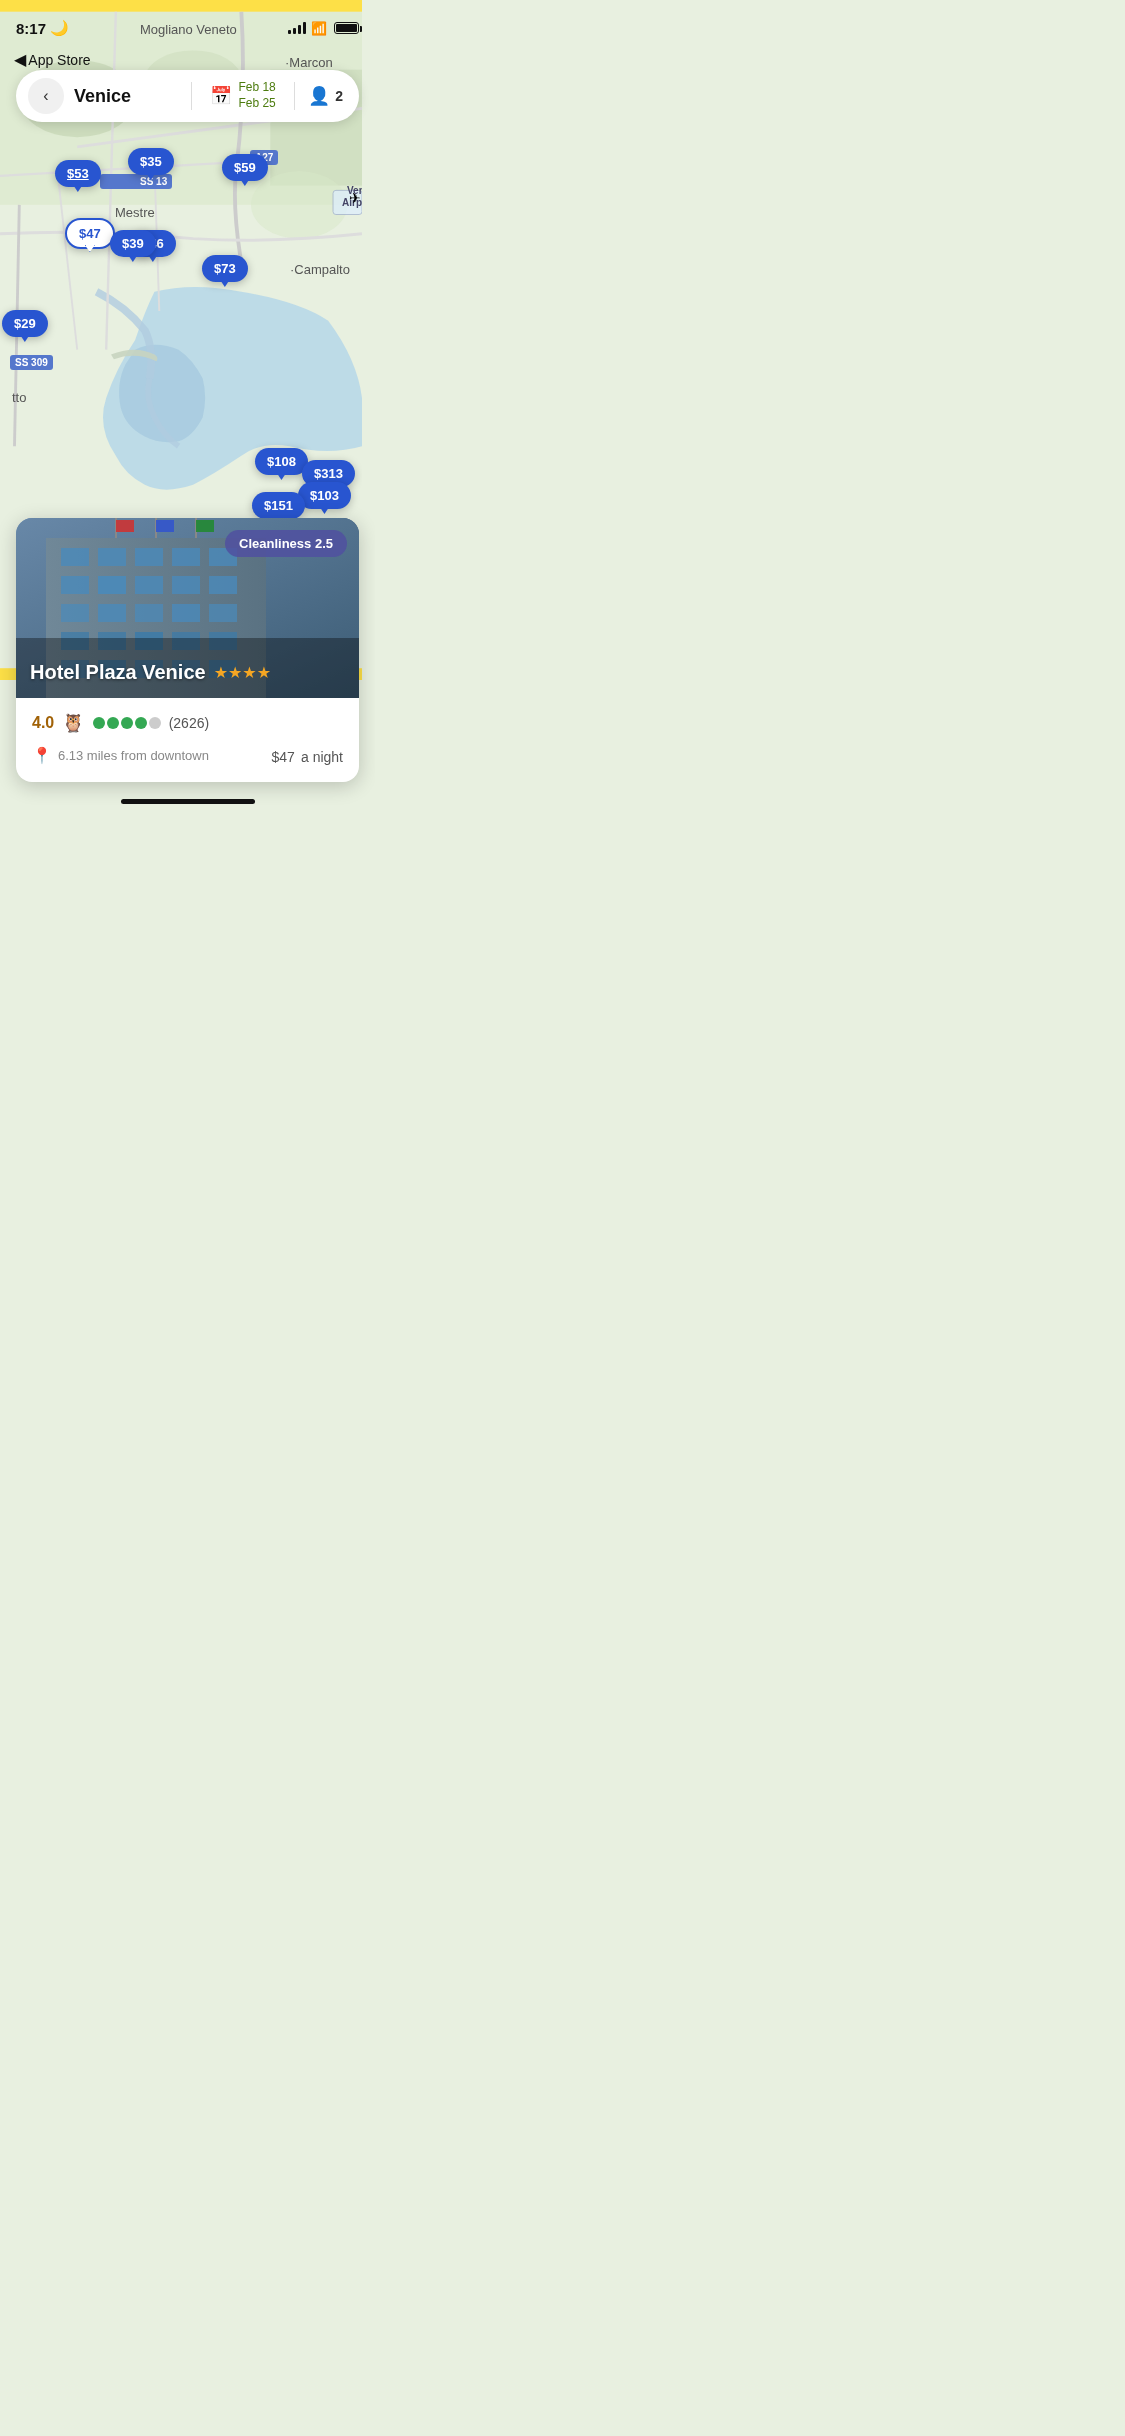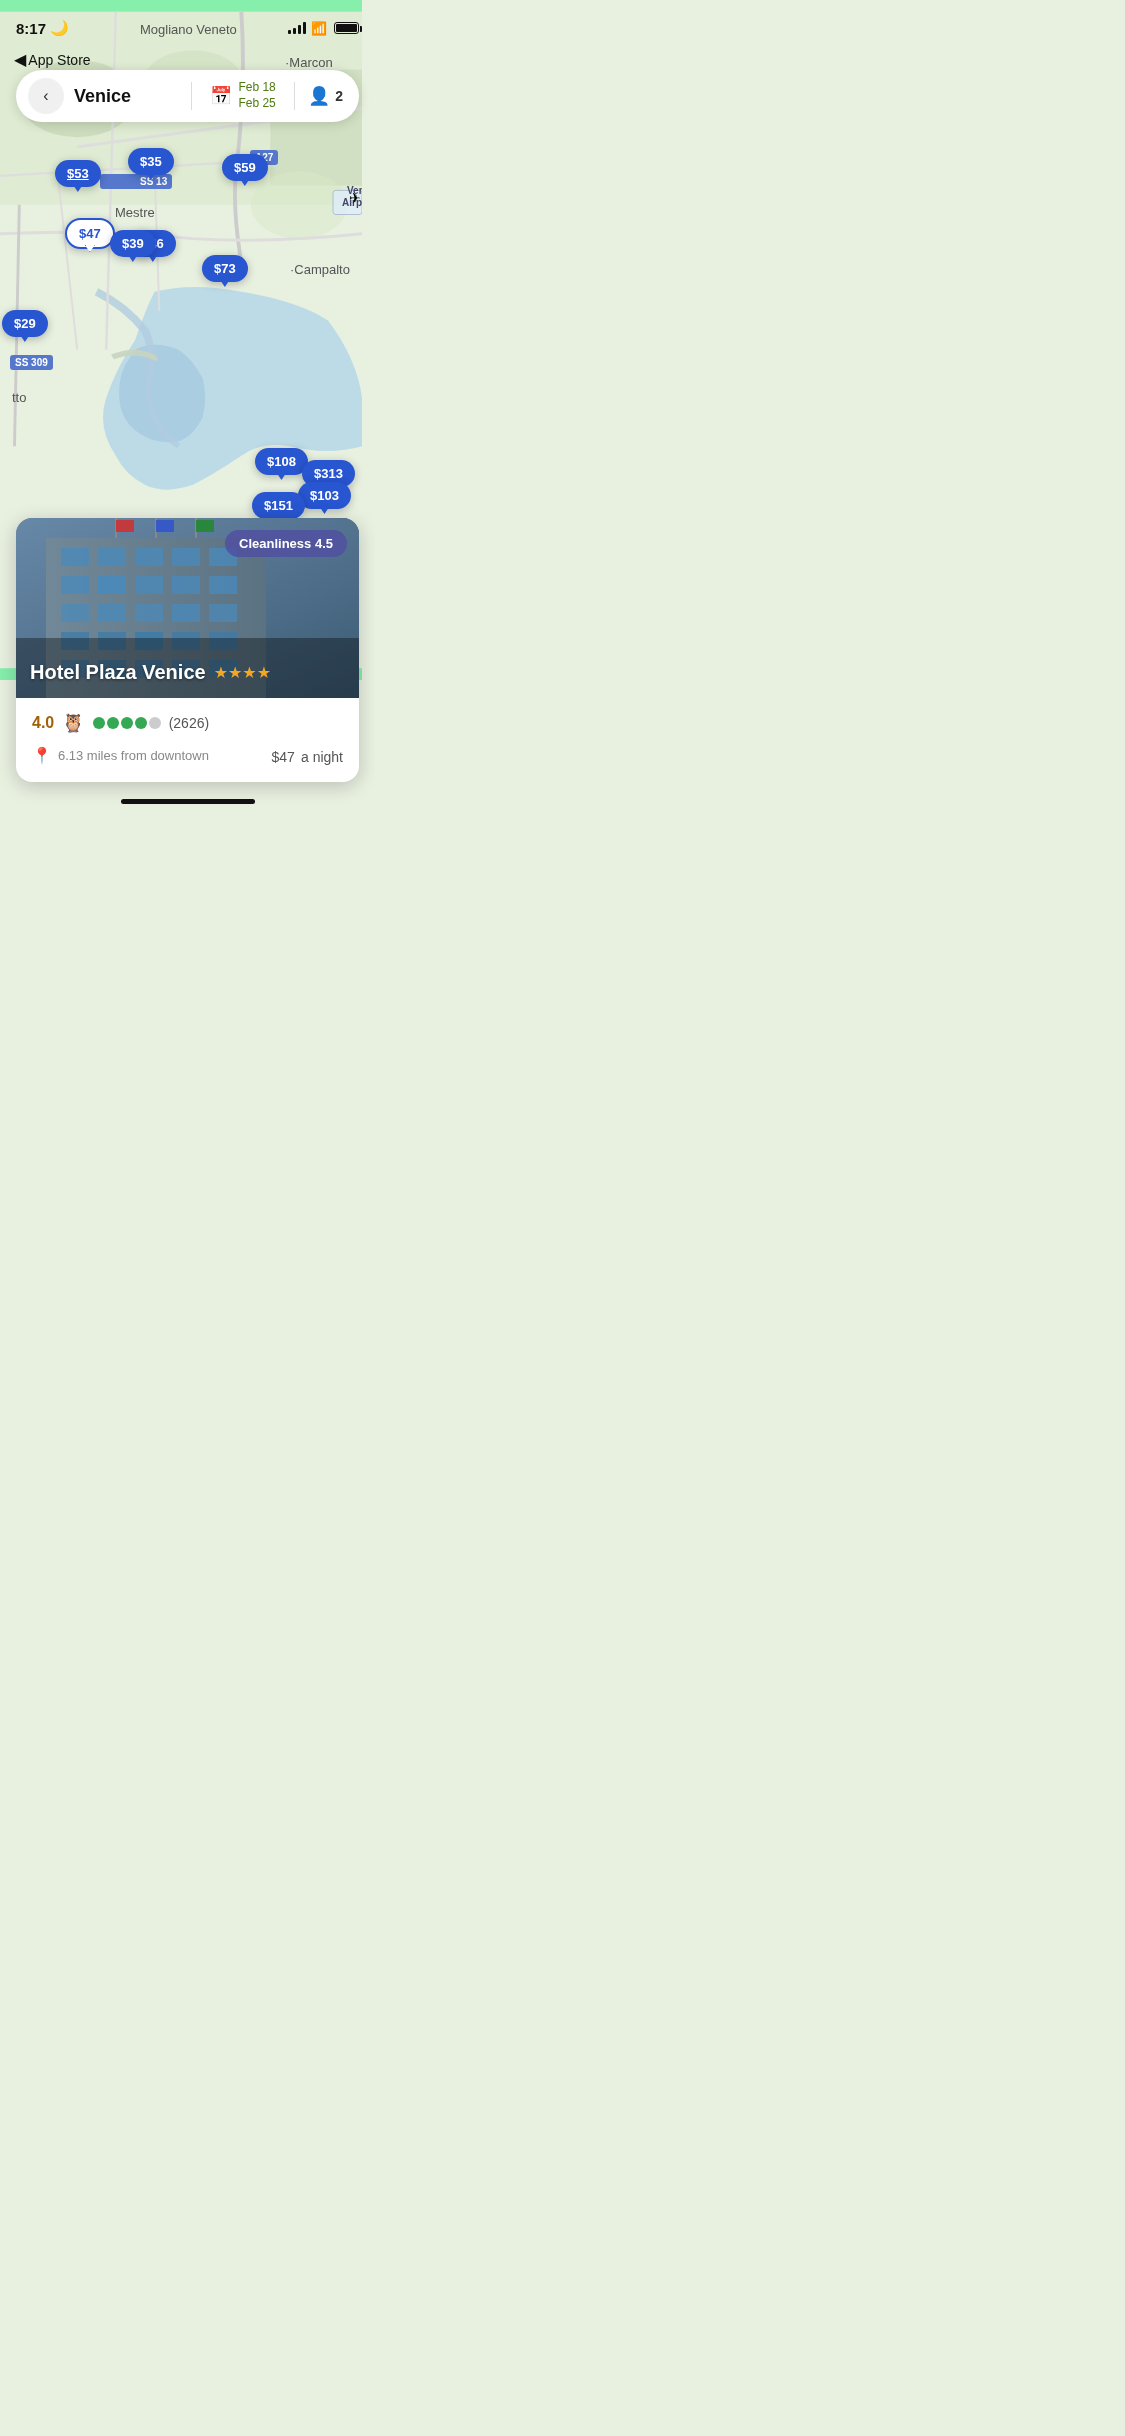--- a/index.html
+++ b/index.html
@@ -155,21 +155,21 @@
     }
     .person-icon { font-size: 18px; color: #555; }
     .guests-count { font-size: 14px; font-weight: 600; color: #333; }
 
     
     .map-container {
       position: absolute;
       top: 0; left: 0; right: 13px;
       height: 680px;
       overflow: hidden;
-      background: #86efac;
+      background: #fde047;
     }
 
     
     .map-svg {
       width: 100%;
       height: 100%;
     }
 
     
     .price-pin {
@@ -520,21 +520,21 @@
         <rect x="100" y="2" width="18" height="12" fill="#cc3333" opacity="0.9"></rect>
         <line x1="140" y1="20" x2="140" y2="0" stroke="#888" stroke-width="2"></line>
         <rect x="140" y="2" width="18" height="12" fill="#3355cc" opacity="0.9"></rect>
         <line x1="180" y1="20" x2="180" y2="0" stroke="#888" stroke-width="2"></line>
         <rect x="180" y="2" width="18" height="12" fill="#228833" opacity="0.9"></rect>
 
         <rect x="0" y="120" width="375" height="60" fill="rgba(0,0,0,0.35)"></rect>
       </svg>
 
       
-      <div class="cleanliness-badge">Cleanliness 4.5</div>
+      <div class="cleanliness-badge">Cleanliness 2.5</div>
 
       
       <div class="hotel-name-overlay">
         <span class="hotel-name-text">Hotel Plaza Venice</span>
         <span class="stars">★★★★</span>
       </div>
     </div>
 
     <div class="hotel-info">
       <div class="hotel-row1">

